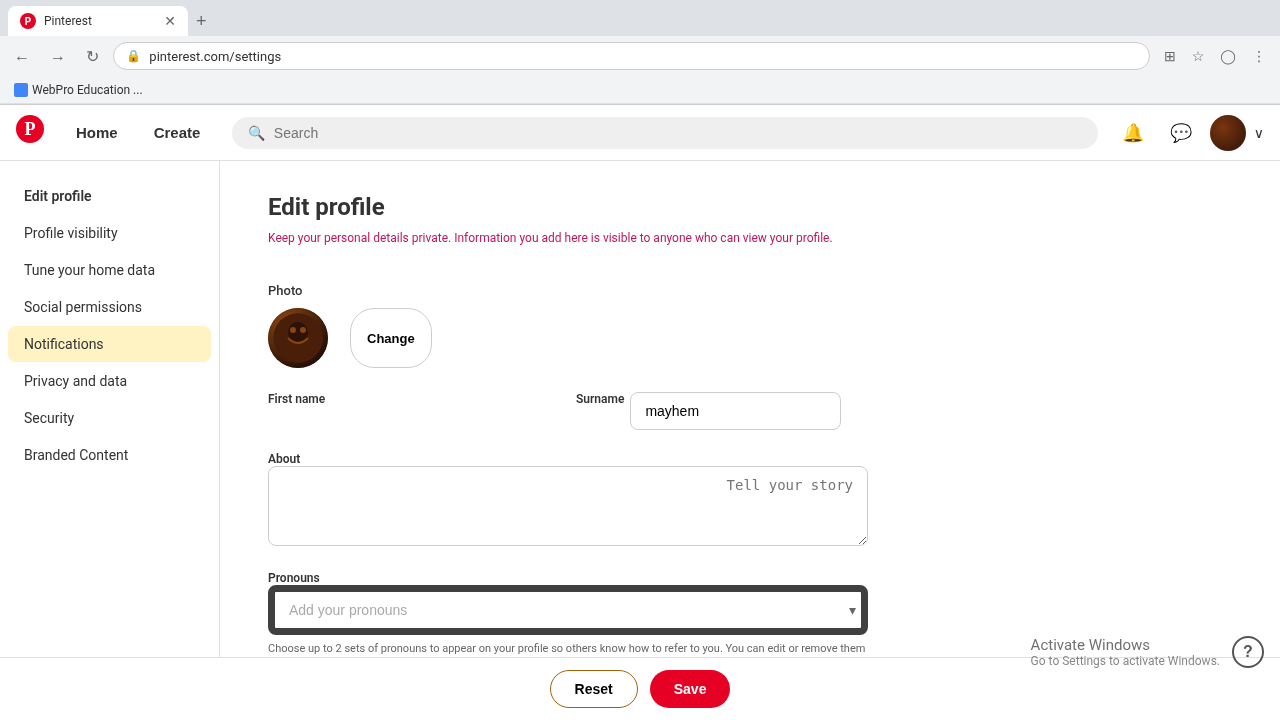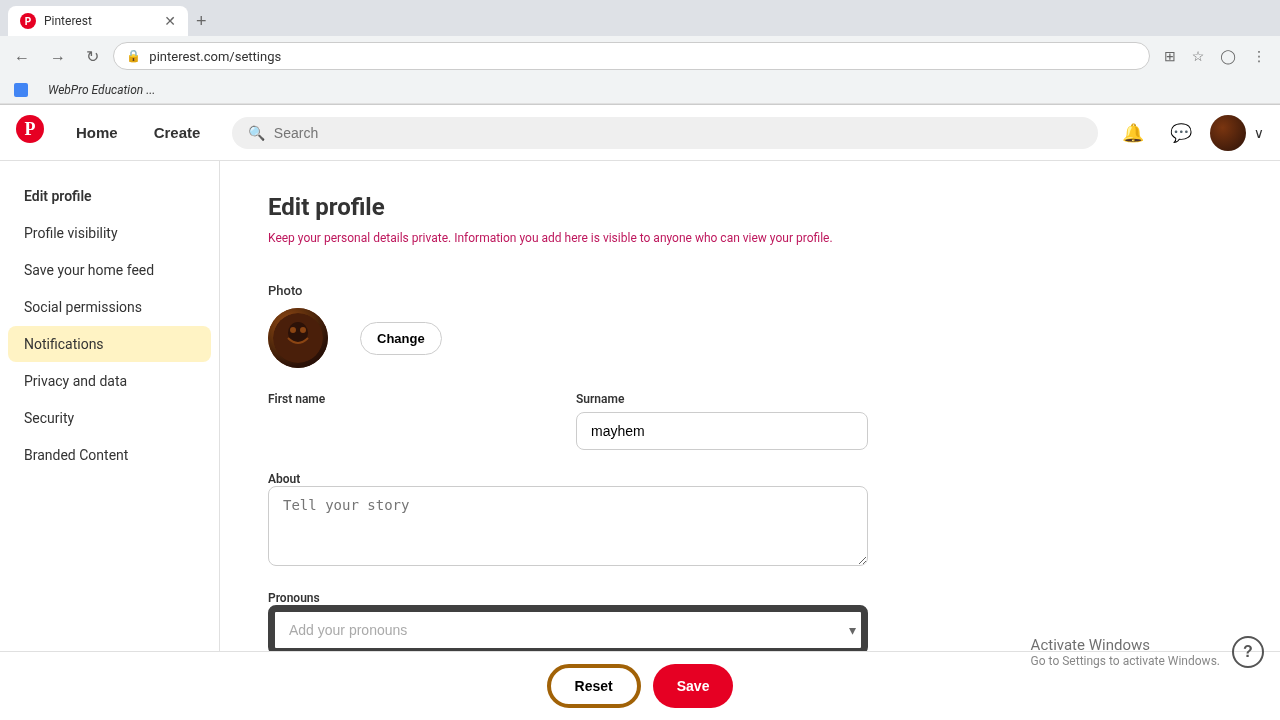--- a/index.html
+++ b/index.html
@@ -13,21 +13,21 @@
     .tab-favicon::before { content: 'P'; color: white; font-size: 10px; font-weight: bold; }
     .tab-close { margin-left: auto; color: #666; cursor: pointer; font-size: 14px; }
     .tab-new { background: none; border: none; cursor: pointer; padding: 4px 8px; color: #666; font-size: 18px; line-height: 1; }
     .address-bar { display: flex; align-items: center; padding: 4px 8px; gap: 8px; background: #f1f3f4; height: 40px; }
     .nav-btn { background: none; border: none; cursor: pointer; color: #666; font-size: 16px; padding: 4px 6px; border-radius: 50%; }
     .url-bar { flex: 1; display: flex; align-items: center; background: #fff; border: 1px solid #ccc; border-radius: 20px; padding: 4px 12px; gap: 8px; font-size: 13px; color: #333; height: 28px; }
     .url-bar-lock { color: #666; font-size: 12px; }
     .browser-actions { display: flex; align-items: center; gap: 4px; }
     .browser-action-btn { background: none; border: none; cursor: pointer; color: #666; font-size: 14px; padding: 4px 6px; }
     .bookmarks-bar { background: #f1f3f4; border-bottom: 1px solid #e0e0e0; padding: 2px 8px; display: flex; align-items: center; gap: 8px; height: 28px; font-size: 12px; }
-    .bookmark-item { display: flex; gap: 20px; color: #333; cursor: pointer; padding: 2px 6px; border-radius: 4px; font-style: italic; }
+    .bookmark-item { display: flex; gap: 4px; color: #333; cursor: pointer; padding: 2px 6px; border-radius: 4px; }
     .bookmark-favicon { width: 14px; height: 14px; background: #4285f4; border-radius: 2px; }
 
     
     .app { display: flex; flex-direction: column; height: calc(100vh - 104px); }
     .top-nav { display: flex; align-items: center; padding: 0 16px; height: 56px; border-bottom: 1px solid #e0e0e0; gap: 16px; background: #fff; }
     .pinterest-logo { color: #e60023; font-size: 28px; font-weight: bold; cursor: pointer; }
     .nav-links { display: flex; gap: 4px; align-items: center; }
     .nav-link { padding: 8px 16px; border-radius: 24px; font-weight: 600; font-size: 15px; cursor: pointer; color: #333; background: none; border: none; }
     .search-bar { flex: 1; display: flex; align-items: center; background: #efefef; border-radius: 24px; padding: 8px 16px; gap: 8px; }
     .search-bar input { border: none; background: none; outline: none; font-size: 14px; width: 100%; }
@@ -44,36 +44,36 @@
     .sidebar-item.active { font-weight: 600; }
     .sidebar-item.highlighted { background: #fff3c4; }
 
     
     .content-area { flex: 1; overflow-y: auto; padding: 32px 48px; }
     .page-title { font-size: 24px; font-weight: 700; margin-bottom: 8px; }
     .page-subtitle { font-size: 12px; color: #be185d; margin-bottom: 36px; line-height: 1.5; }
     .form-section { max-width: 600px; }
     .photo-section { margin-bottom: 24px; }
     .photo-label { font-size: 13px; font-weight: 500; margin-bottom: 10px; }
-    .photo-row { display: flex; align-items: center; gap: 32px; }
+    .photo-row { display: flex; gap: 22px; }
     .avatar-preview { width: 60px; height: 60px; border-radius: 50%; background: linear-gradient(135deg, #8B4513, #2c1810); display: flex; align-items: center; justify-content: center; overflow: hidden; position: relative; }
     .avatar-preview-inner { width: 100%; height: 100%; background: radial-gradient(circle at 30% 30%, #6b3410, #1a0a05); border-radius: 50%; }
     .change-btn { background: #fff; border: 1px solid #ccc; border-radius: 24px; padding: 8px 16px; font-size: 13px; font-weight: 600; cursor: pointer; }
     .form-row { display: flex; gap: 16px; margin-bottom: 20px; }
-    .form-group { flex: 1; display: flex; flex-direction: column; gap: 6px; }
+    .form-group { flex: 1; display: flex; flex-direction: row; gap: 6px; }
     .form-label { font-size: 12px; font-weight: 600; color: #333; }
     .form-input { border: 1px solid #ccc; border-radius: 8px; padding: 10px 14px; font-size: 14px; outline: none; }
-    .form-textarea { border: 1px solid #ccc; border-radius: 8px; padding: 10px 14px; font-size: 14px; outline: none; resize: vertical; min-height: 80px; width: 100%; }
+    .form-textarea { border: 1px solid #ccc; border-radius: 8px; padding: 10px 14px; font-size: 14px; outline: none; resize: vertical; min-height: 80px; width: 100%; text-align: right; }
     .form-select-wrapper { position: relative; }
     .form-select { width: 100%; border: 7px solid #404040; border-radius: 8px; padding: 10px 36px 10px 14px; font-size: 14px; appearance: none; background: #fff; cursor: pointer; outline: none; color: #aaa; }
     .select-chevron { position: absolute; right: 12px; top: 50%; transform: translateY(-50%); pointer-events: none; color: #666; font-size: 14px; }
     .helper-text { font-size: 11px; color: #666; margin-top: 6px; line-height: 1.4; }
     .full-width { margin-bottom: 20px; }
     .footer-actions { position: fixed; bottom: 0; left: 0; right: 0; display: flex; justify-content: center; gap: 12px; padding: 12px; background: #fff; border-top: 1px solid #e0e0e0; }
-    .reset-btn { background: none; border: 4px solid #a16207; border-radius: 24px; padding: 10px 24px; font-size: 14px; font-weight: 600; cursor: pointer; }
+    .reset-btn { background: none; border: 1px solid #a16207; border-radius: 24px; padding: 10px 24px; font-size: 14px; font-weight: 600; cursor: pointer; }
     .save-btn { background: #e60023; color: white; border: none; border-radius: 24px; padding: 10px 24px; font-size: 14px; font-weight: 600; cursor: pointer; }
 
     
     .activate-windows { position: fixed; bottom: 60px; right: 24px; opacity: 0.7; }
     .activate-title { font-size: 15px; color: #333; }
     .activate-sub { font-size: 12px; color: #555; }
     .help-btn { position: fixed; bottom: 60px; right: 16px; width: 36px; height: 36px; background: none; border: 2px solid #333; border-radius: 50%; display: flex; align-items: center; justify-content: center; cursor: pointer; font-size: 18px; color: #333; font-weight: bold; }
   </style>
 </head>
 <body>
@@ -139,21 +139,21 @@
   <div class="main-content">
 
     <aside class="sidebar">
       <div class="sidebar-item active">
         <span>Edit profile</span>
       </div>
       <div class="sidebar-item">
         <span>Profile visibility</span>
       </div>
       <div class="sidebar-item">
-        <span>Save your home feed</span>
+        <span>Tune your home data</span>
       </div>
       <div class="sidebar-item">
         <span>Social permissions</span>
       </div>
       <div class="sidebar-item highlighted">
         <span>Notifications</span>
       </div>
       <div class="sidebar-item">
         <span>Privacy and data</span>
       </div>

